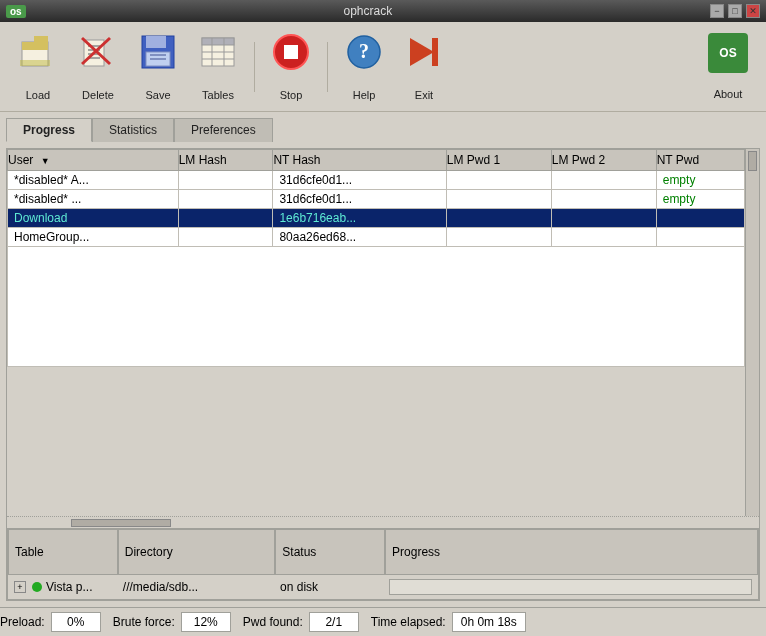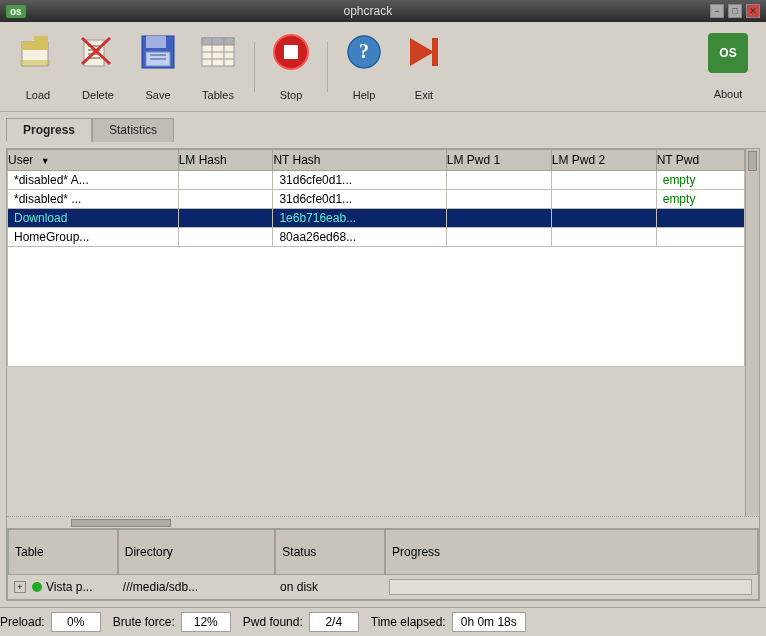--- a/index.html
+++ b/index.html
@@ -390,20 +390,21 @@
       </div>
       <span class="tool-label">About</span>
     </div>
   </div>
 
   <div class="content-area">
 
     <div class="tab-bar">
       <div class="tab active">Progress</div>
       <div class="tab">Statistics</div>
+      <div class="tab">Preferences</div>
     </div>
 
     <div class="tab-content">
 
       <div class="table-with-scroll">
         <div class="table-wrapper">
           <table class="user-table">
             <thead>
               <tr>
                 <th>
@@ -492,20 +493,20 @@
     <div class="status-item">
       <span>Preload:</span>
       <span class="status-value">0%</span>
     </div>
     <div class="status-item">
       <span>Brute force:</span>
       <span class="status-value">12%</span>
     </div>
     <div class="status-item">
       <span>Pwd found:</span>
-      <span class="status-value">2/4</span>
+      <span class="status-value">2/1</span>
     </div>
     <div class="status-item">
       <span>Time elapsed:</span>
       <span class="status-value">0h 0m 18s</span>
     </div>
   </div>
 </div>
 
 </body></html>

